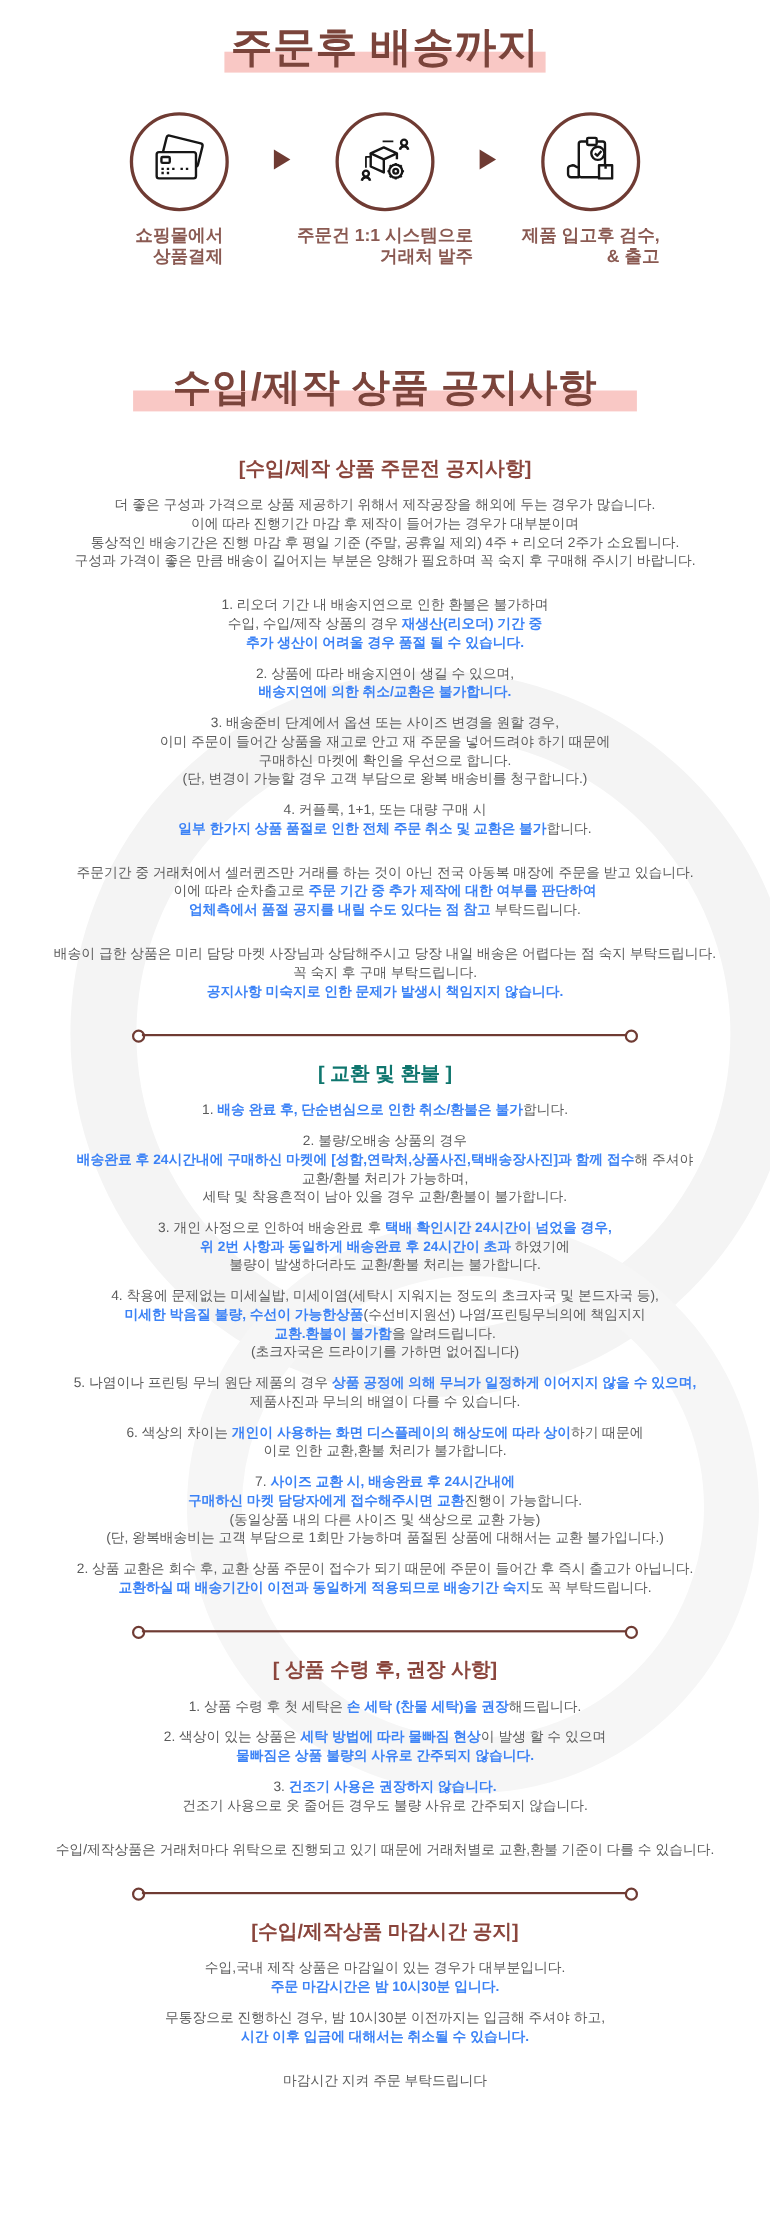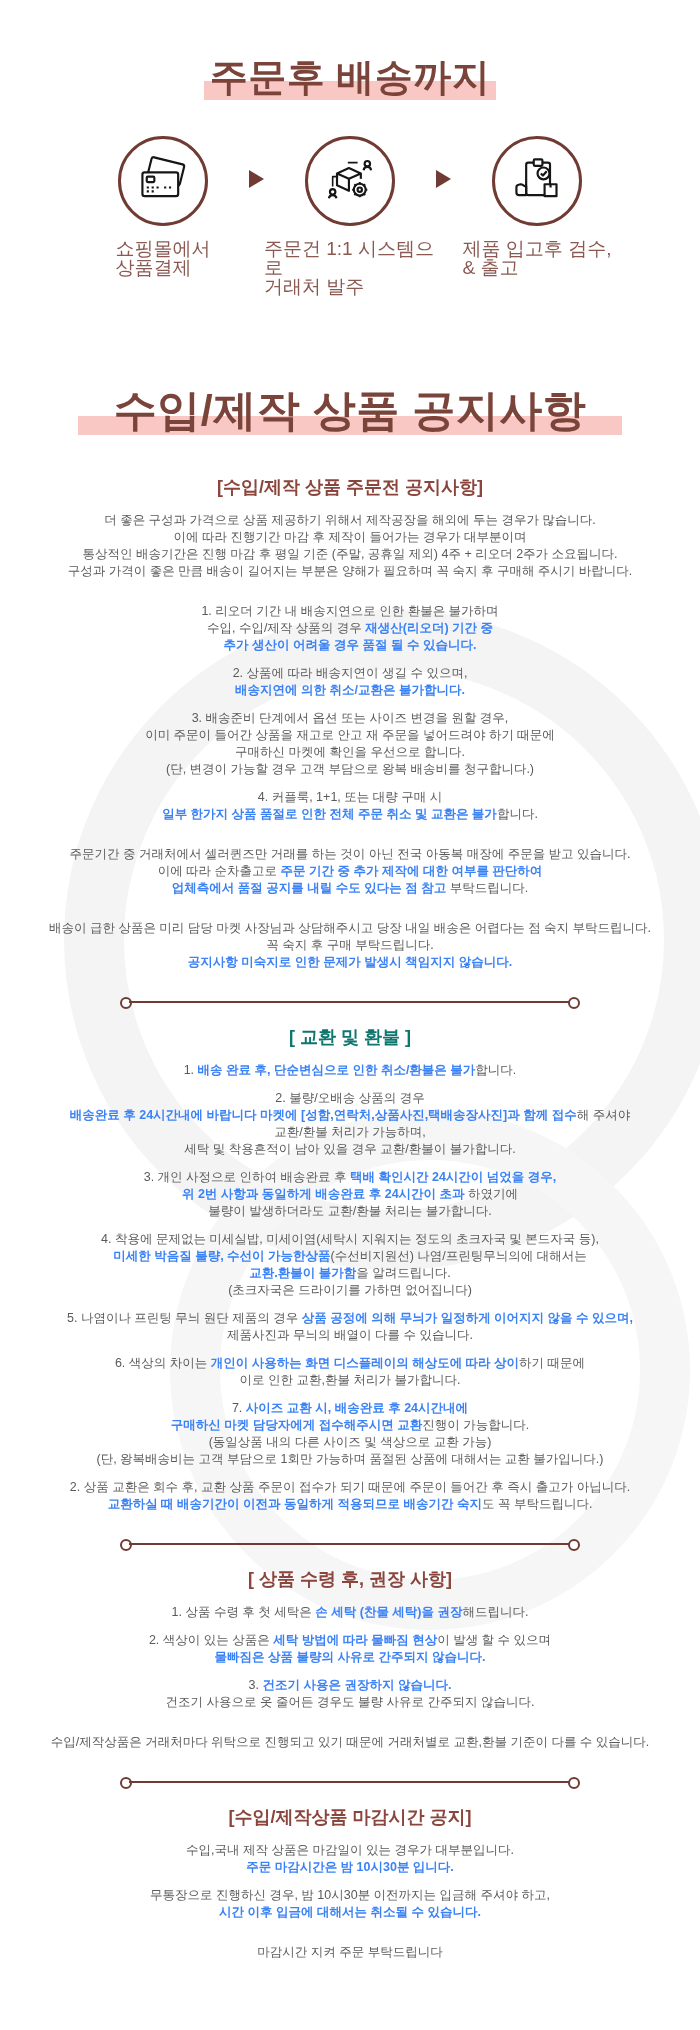--- a/index.html
+++ b/index.html
@@ -5,36 +5,36 @@
   html,body{margin:0;padding:0;background:#fff;}
   .page{position:relative;width:700px;height:2030px;margin:0 auto;background:#fff;overflow:hidden;
         font-family:"Liberation Sans","DejaVu Sans",sans-serif;}
   
   .wm{position:absolute;z-index:0;border-radius:50%;pointer-events:none;}
   .wm1{left:64px;top:610px;width:540px;height:540px;border:60px solid #f4f4f4;}
   .wm2{left:170px;top:1110px;width:420px;height:420px;border:50px solid #f6f6f6;}
   .layer{position:relative;z-index:1;}
   
   .title-row{text-align:center;}
-  .title1-row{padding-top:58px;}
+  .title1-row{padding-top:24px;}
   .title2-row{margin-top:92px;}
   .hl-wrap{display:inline-block;position:relative;}
   .bar{position:absolute;bottom:-2px;height:19px;background:#f9c8c5;left:-6px;right:-6px;z-index:0;}
   .bar2{left:-36px;right:-36px;}
   .hl-text{position:relative;z-index:1;font-weight:800;color:#7b443b;font-size:38px;letter-spacing:0.5px;line-height:1.05;}
-  .hl-text.t2{font-size:43px;}
+  .hl-text.t2{font-size:35px;}
   
   .steps{display:flex;justify-content:center;align-items:flex-start;margin-top:38px;}
   .step{width:172px;display:flex;flex-direction:column;align-items:center;}
   .circle{width:84px;height:84px;border:3.5px solid #6f3b33;border-radius:50%;background:#fff;
           display:flex;align-items:center;justify-content:center;}
   .circle svg{width:52px;height:52px;}
   .flow-arrow{margin-top:34px;width:0;height:0;border-left:15px solid #6f3b33;
               border-top:9px solid transparent;border-bottom:9px solid transparent;}
-  .caption{margin-top:13px;font-size:19px;font-weight:400;color:#8a5a52;line-height:19px;text-align:left;}
+  .caption{margin-top:13px;font-size:16px;font-weight:700;color:#8a5a52;line-height:19px;text-align:right;}
   
   .content{margin-top:46px;text-align:center;color:#5a5a5a;font-size:12.5px;line-height:17px;}
   .blk-h{font-size:18px;font-weight:700;margin:4px 0 16px;}
   .h-brown{color:#8a453c;}
   .h-dark{color:#0f766e;}
   .blk-p{margin-bottom:11px;}
   .ln{min-height:17px;}
   .red{color:#3b82f6;font-weight:700;}
   .blk-s{height:12px;}
   .divider{position:relative;width:460px;margin:26px auto 22px;height:10px;}
@@ -173,32 +173,32 @@
           <span class="dot l"></span>
           <span class="line"></span>
           <span class="dot r"></span>
         </div>
         <div class="blk-h h-dark">[ 교환 및 환불 ]</div>
         <div class="blk-p">
           <div class="ln"><span>1. </span><span class="red">배송 완료 후, 단순변심으로 인한 취소/환불은 불가</span><span>합니다.</span></div>
         </div>
         <div class="blk-p">
           <div class="ln"><span>2. 불량/오배송 상품의 경우</span></div>
-          <div class="ln"><span class="red">배송완료 후 24시간내에 바랍니다 마켓에 [성함,연락처,상품사진,택배송장사진]과 함께 접수</span><span>해 주셔야</span></div>
+          <div class="ln"><span class="red">배송완료 후 24시간내에 구매하신 마켓에 [성함,연락처,상품사진,택배송장사진]과 함께 접수</span><span>해 주셔야</span></div>
           <div class="ln"><span>교환/환불 처리가 가능하며,</span></div>
           <div class="ln"><span>세탁 및 착용흔적이 남아 있을 경우 교환/환불이 불가합니다.</span></div>
         </div>
         <div class="blk-p">
           <div class="ln"><span>3. 개인 사정으로 인하여 배송완료 후 </span><span class="red">택배 확인시간 24시간이 넘었을 경우,</span></div>
           <div class="ln"><span class="red">위 2번 사항과 동일하게 배송완료 후 24시간이 초과</span><span> 하였기에</span></div>
           <div class="ln"><span>불량이 발생하더라도 교환/환불 처리는 불가합니다.</span></div>
         </div>
         <div class="blk-p">
           <div class="ln"><span>4. 착용에 문제없는 미세실밥, 미세이염(세탁시 지워지는 정도의 초크자국 및 본드자국 등),</span></div>
-          <div class="ln"><span class="red">미세한 박음질 불량, 수선이 가능한상품</span><span>(수선비지원선) 나염/프린팅무늬의에 대해서는</span></div>
+          <div class="ln"><span class="red">미세한 박음질 불량, 수선이 가능한상품</span><span>(수선비지원선) 나염/프린팅무늬의에 책임지지</span></div>
           <div class="ln"><span class="red">교환.환불이 불가함</span><span>을 알려드립니다.</span></div>
           <div class="ln"><span>(초크자국은 드라이기를 가하면 없어집니다)</span></div>
         </div>
         <div class="blk-p">
           <div class="ln"><span>5. 나염이나 프린팅 무늬 원단 제품의 경우 </span><span class="red">상품 공정에 의해 무늬가 일정하게 이어지지 않을 수 있으며,</span></div>
           <div class="ln"><span>제품사진과 무늬의 배열이 다를 수 있습니다.</span></div>
         </div>
         <div class="blk-p">
           <div class="ln"><span>6. 색상의 차이는 </span><span class="red">개인이 사용하는 화면 디스플레이의 해상도에 따라 상이</span><span>하기 때문에</span></div>
           <div class="ln"><span>이로 인한 교환,환불 처리가 불가합니다.</span></div>

